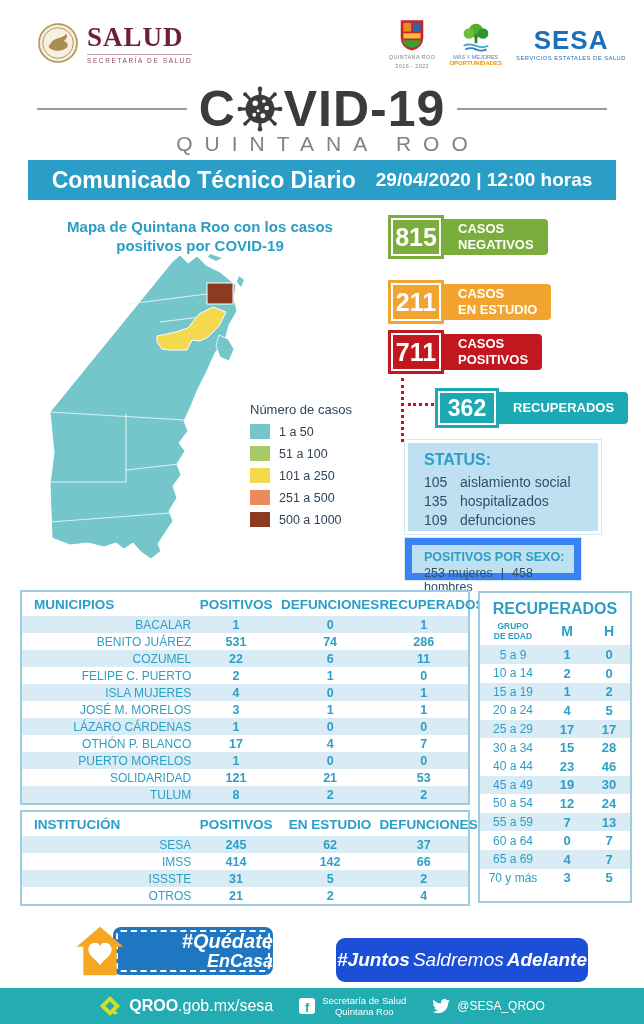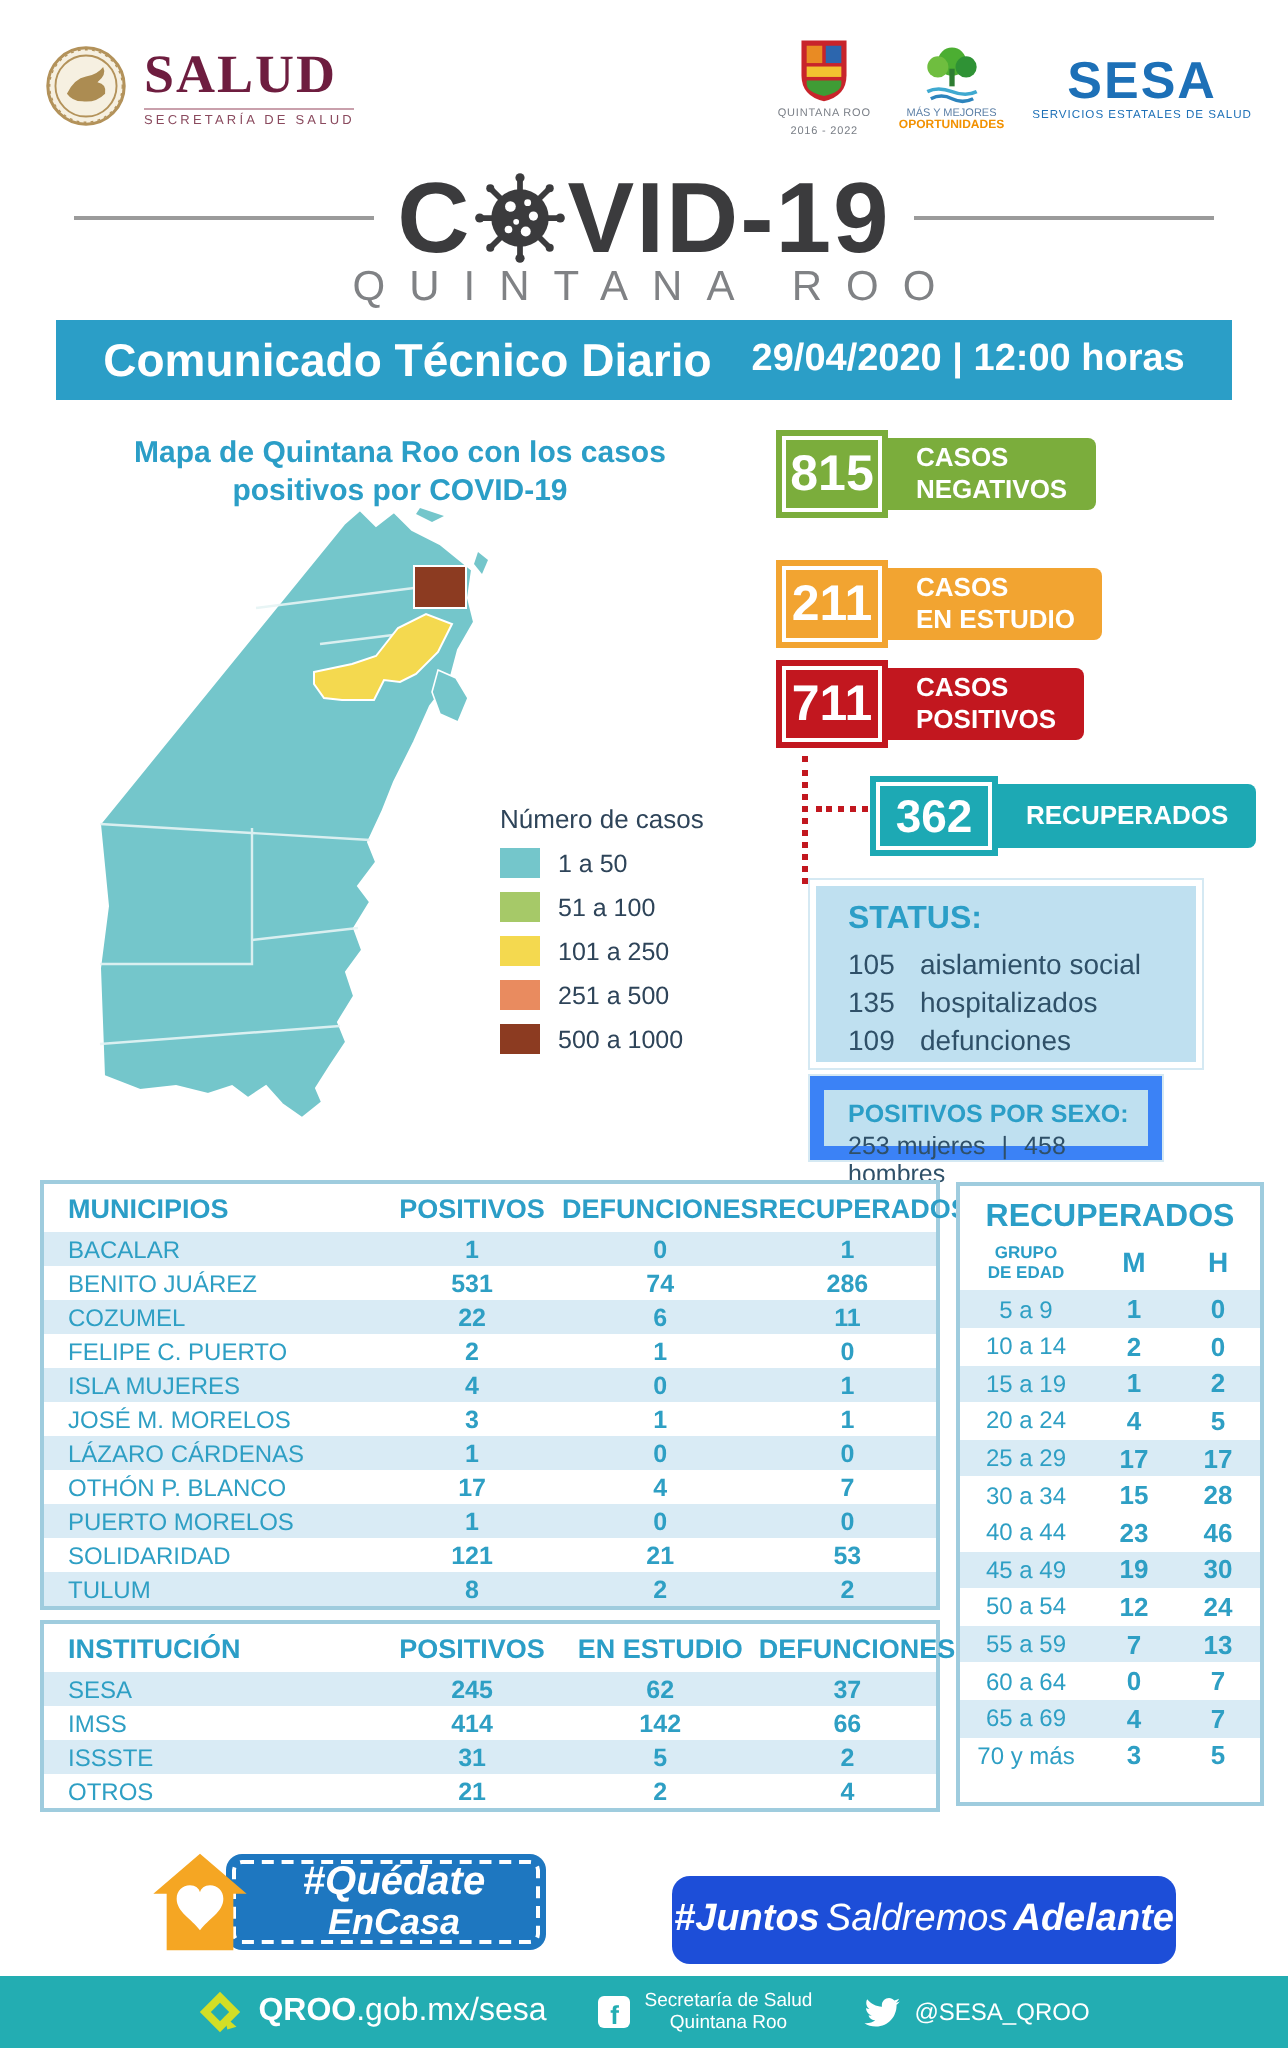--- a/index.html
+++ b/index.html
@@ -1,20 +1,20 @@
 <!DOCTYPE html>
 <html><head>
 <meta charset="utf-8">
 <style>
   html,body{margin:0;padding:0;background:#fff;}
   .page{position:relative;width:644px;height:1024px;background:#fff;overflow:hidden;
         font-family:"Liberation Sans",sans-serif;}
 
   
-  .logos{position:absolute;top:16px;left:0;right:0;height:66px;}
+  .logos{position:absolute;top:16px;left:15px;right:0;height:66px;}
   .salud-logo{position:absolute;left:22px;top:6px;display:flex;align-items:center;gap:8px;}
   .salud-title{font-family:"Liberation Serif",serif;font-weight:bold;font-size:27px;color:#6E1D3F;letter-spacing:1px;}
   .salud-sub{font-size:6.5px;color:#8A4A5E;letter-spacing:1.6px;margin-top:1px;border-top:1px solid #C9A0AC;padding-top:2px;}
   .right-logos{position:absolute;right:18px;top:2px;display:flex;align-items:center;gap:14px;}
   .mini-logo{display:flex;flex-direction:column;align-items:center;}
   .mini-cap{font-size:5.5px;color:#7A7F87;letter-spacing:.4px;margin-top:2px;text-align:center;line-height:1.2;}
   .opor-l1{font-size:5.5px;color:#5B7FA6;margin-top:2px;}
   .opor-l2{font-size:6px;color:#F29100;font-weight:bold;}
   .sesa-title{font-size:26px;font-weight:bold;color:#1D70B7;letter-spacing:1px;line-height:1;}
   .sesa-sub{font-size:5.8px;color:#1D70B7;letter-spacing:.5px;margin-top:2px;}
@@ -71,21 +71,21 @@
   .sexo-title{font-size:12.5px;font-weight:bold;color:#2B9EC7;}
   .sexo-vals{font-size:12.5px;color:#2F5068;margin-top:2px;}
   .sexo-div{margin:0 8px;}
 
   
   table{border-collapse:collapse;table-layout:fixed;}
   .data-table{position:absolute;left:20px;width:450px;border:2px solid #9FCCDE;background:#fff;}
   #muni-table{top:590px;} #inst-table{top:810px;}
   .data-table th{font-size:13.5px;font-weight:bold;color:#2B9EC7;padding:5px 0 4px;text-align:center;}
   .data-table td{font-size:12px;color:#2E9FC4;text-align:center;padding:1.5px 0;}
-  .data-table td:first-child{text-align:left;padding-left:12px;}
+  .data-table td:first-child{text-align:right;padding-left:12px;}
   .data-table th:first-child{text-align:left;padding-left:12px;}
   .data-table td:not(:first-child){font-weight:bold;font-size:12.5px;}
   .data-table col.c1{width:38%;} .data-table col.c2{width:20%;} .data-table col.c3{width:22%;} .data-table col.c4{width:20%;}
   tr.shade{background:#D9EBF5;}
 
   .age-panel{position:absolute;left:478px;top:591px;width:154px;height:312px;border:2px solid #9FCCDE;
              box-sizing:border-box;background:#fff;padding-top:7px;}
   .age-title{text-align:center;font-size:16px;font-weight:bold;color:#2B9EC7;margin-bottom:2px;}
   .age-table{width:100%;}
   .age-table col.a1{width:44%;} .age-table col.a2{width:28%;} .age-table col.a3{width:28%;}
@@ -93,21 +93,21 @@
   .group-h{font-size:8.5px;font-weight:bold;line-height:1.2;text-align:left;padding-left:8px;}
   .mh{font-size:14px;font-weight:bold;}
   .age-table td{font-size:12px;color:#2E9FC4;text-align:center;padding:1.8px 0;}
   .age-table td:first-child{font-weight:normal;}
   .age-table td:not(:first-child){font-weight:bold;font-size:13px;}
 
   
   .quedate{position:absolute;left:75px;top:924px;display:flex;align-items:center;}
   .house{position:relative;z-index:2;margin-right:-12px;}
   .quedate-rect{width:152px;height:48px;background:#1E77C0;border-radius:8px;display:flex;flex-direction:column;
-                align-items:center;justify-content:center;outline:2px dashed #fff;outline-offset:-5px;
+                align-items:flex-end;justify-content:center;outline:2px dashed #fff;outline-offset:-5px;
                 color:#fff;font-style:italic;font-weight:bold;line-height:1.05;padding-left:8px;}
   .quedate-l1{font-size:20px;} .quedate-l2{font-size:18px;}
   .juntos{position:absolute;left:336px;top:938px;width:252px;height:44px;background:#1d4ed8;border-radius:9px;
           display:flex;align-items:center;justify-content:center;color:#fff;font-style:italic;font-size:19px;}
   .juntos b{font-weight:bold;} .juntos .lite{font-weight:normal;margin:0 3px;}
 
   
   .footbar{position:absolute;left:0;top:988px;width:644px;height:36px;background:#23ADB2;
            display:flex;align-items:center;justify-content:center;gap:26px;color:#fff;}
   .site{display:flex;align-items:center;gap:8px;font-size:16px;}

